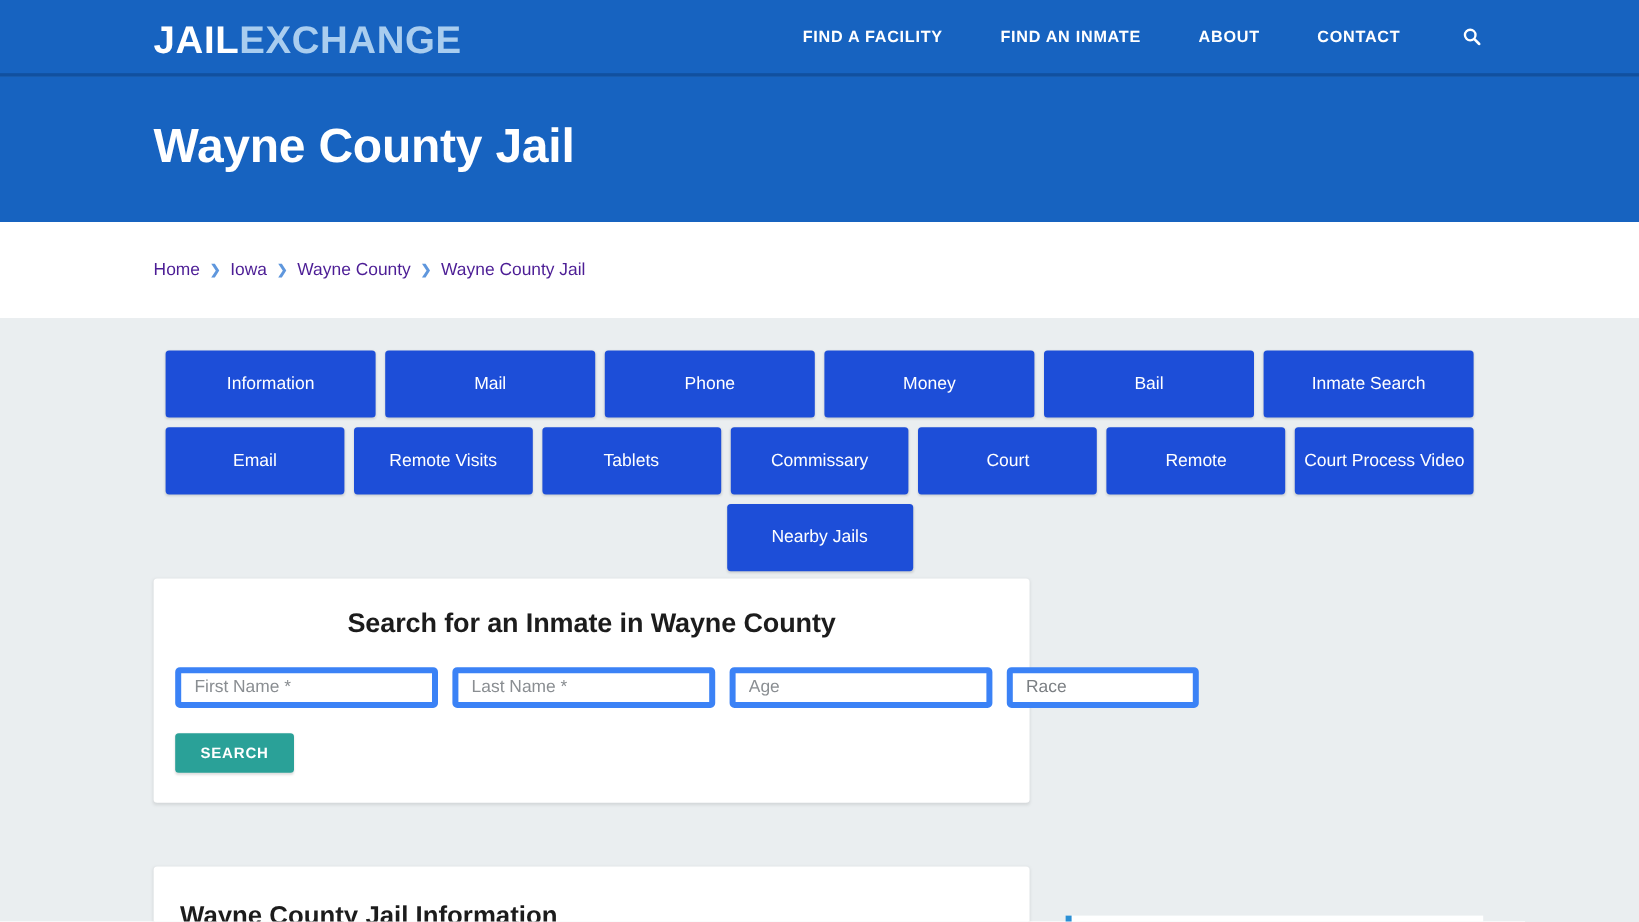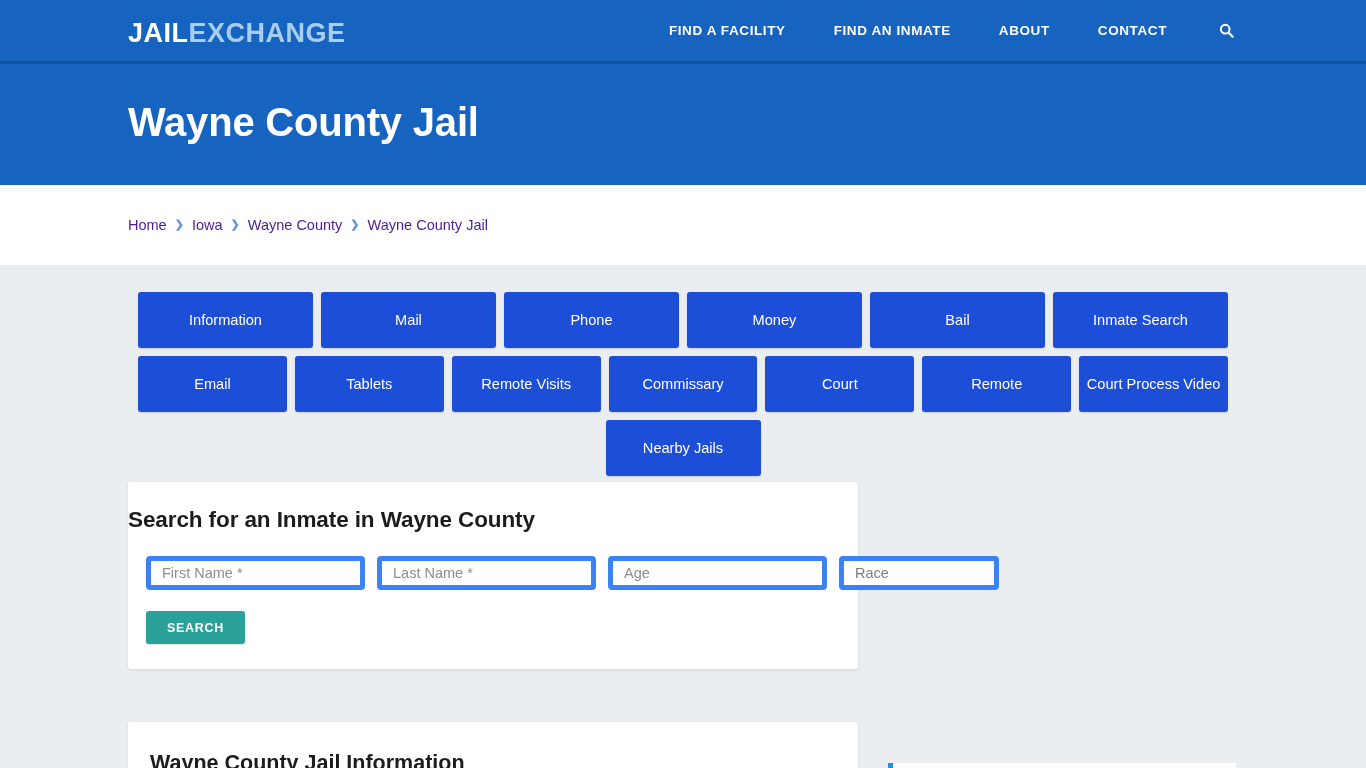--- a/index.html
+++ b/index.html
@@ -18,21 +18,21 @@
     height: 64px;
     background: #1763c0;
     border-bottom: 3px solid #11509f;
     display: flex;
     align-items: center;
   }
   .logo {
     position: absolute;
     left: 128px;
     top: 18px;
-    font-size: 27px;
+    font-size: 32px;
     font-weight: 700;
     letter-spacing: 0.5px;
     line-height: 30px;
     white-space: nowrap;
   }
   .logo .jail { color: #ffffff; }
   .logo .exchange { color: #a9cdef; }
 
   .nav {
     position: absolute;
@@ -148,20 +148,21 @@
     position: absolute;
     left: 128px;
     top: 217px;
     width: 730px;
     height: 187px;
     background: #ffffff;
     border-radius: 3px;
     box-shadow: 0 1px 3px rgba(0,0,0,0.10);
   }
   .searchcard h2 {
+    text-align: center;
     font-size: 22.5px;
     font-weight: 700;
     color: #1c1c1c;
     padding-top: 25px;
     letter-spacing: -0.1px;
   }
   .fields {
     display: flex;
     gap: 12px;
     padding: 23px 18px 0 18px;
@@ -292,22 +293,22 @@
     <div class="btnrow">
       <button class="gbtn">Information</button>
       <button class="gbtn">Mail</button>
       <button class="gbtn">Phone</button>
       <button class="gbtn">Money</button>
       <button class="gbtn">Bail</button>
       <button class="gbtn">Inmate Search</button>
     </div>
     <div class="btnrow">
       <button class="gbtn">Email</button>
+      <button class="gbtn">Remote Visits</button>
       <button class="gbtn">Tablets</button>
-      <button class="gbtn">Remote Visits</button>
       <button class="gbtn">Commissary</button>
       <button class="gbtn">Court</button>
       <button class="gbtn">Remote</button>
       <button class="gbtn">Court Process Video</button>
     </div>
     <div class="btnrow center">
       <button class="gbtn solo">Nearby Jails</button>
     </div>
   </div>
 

